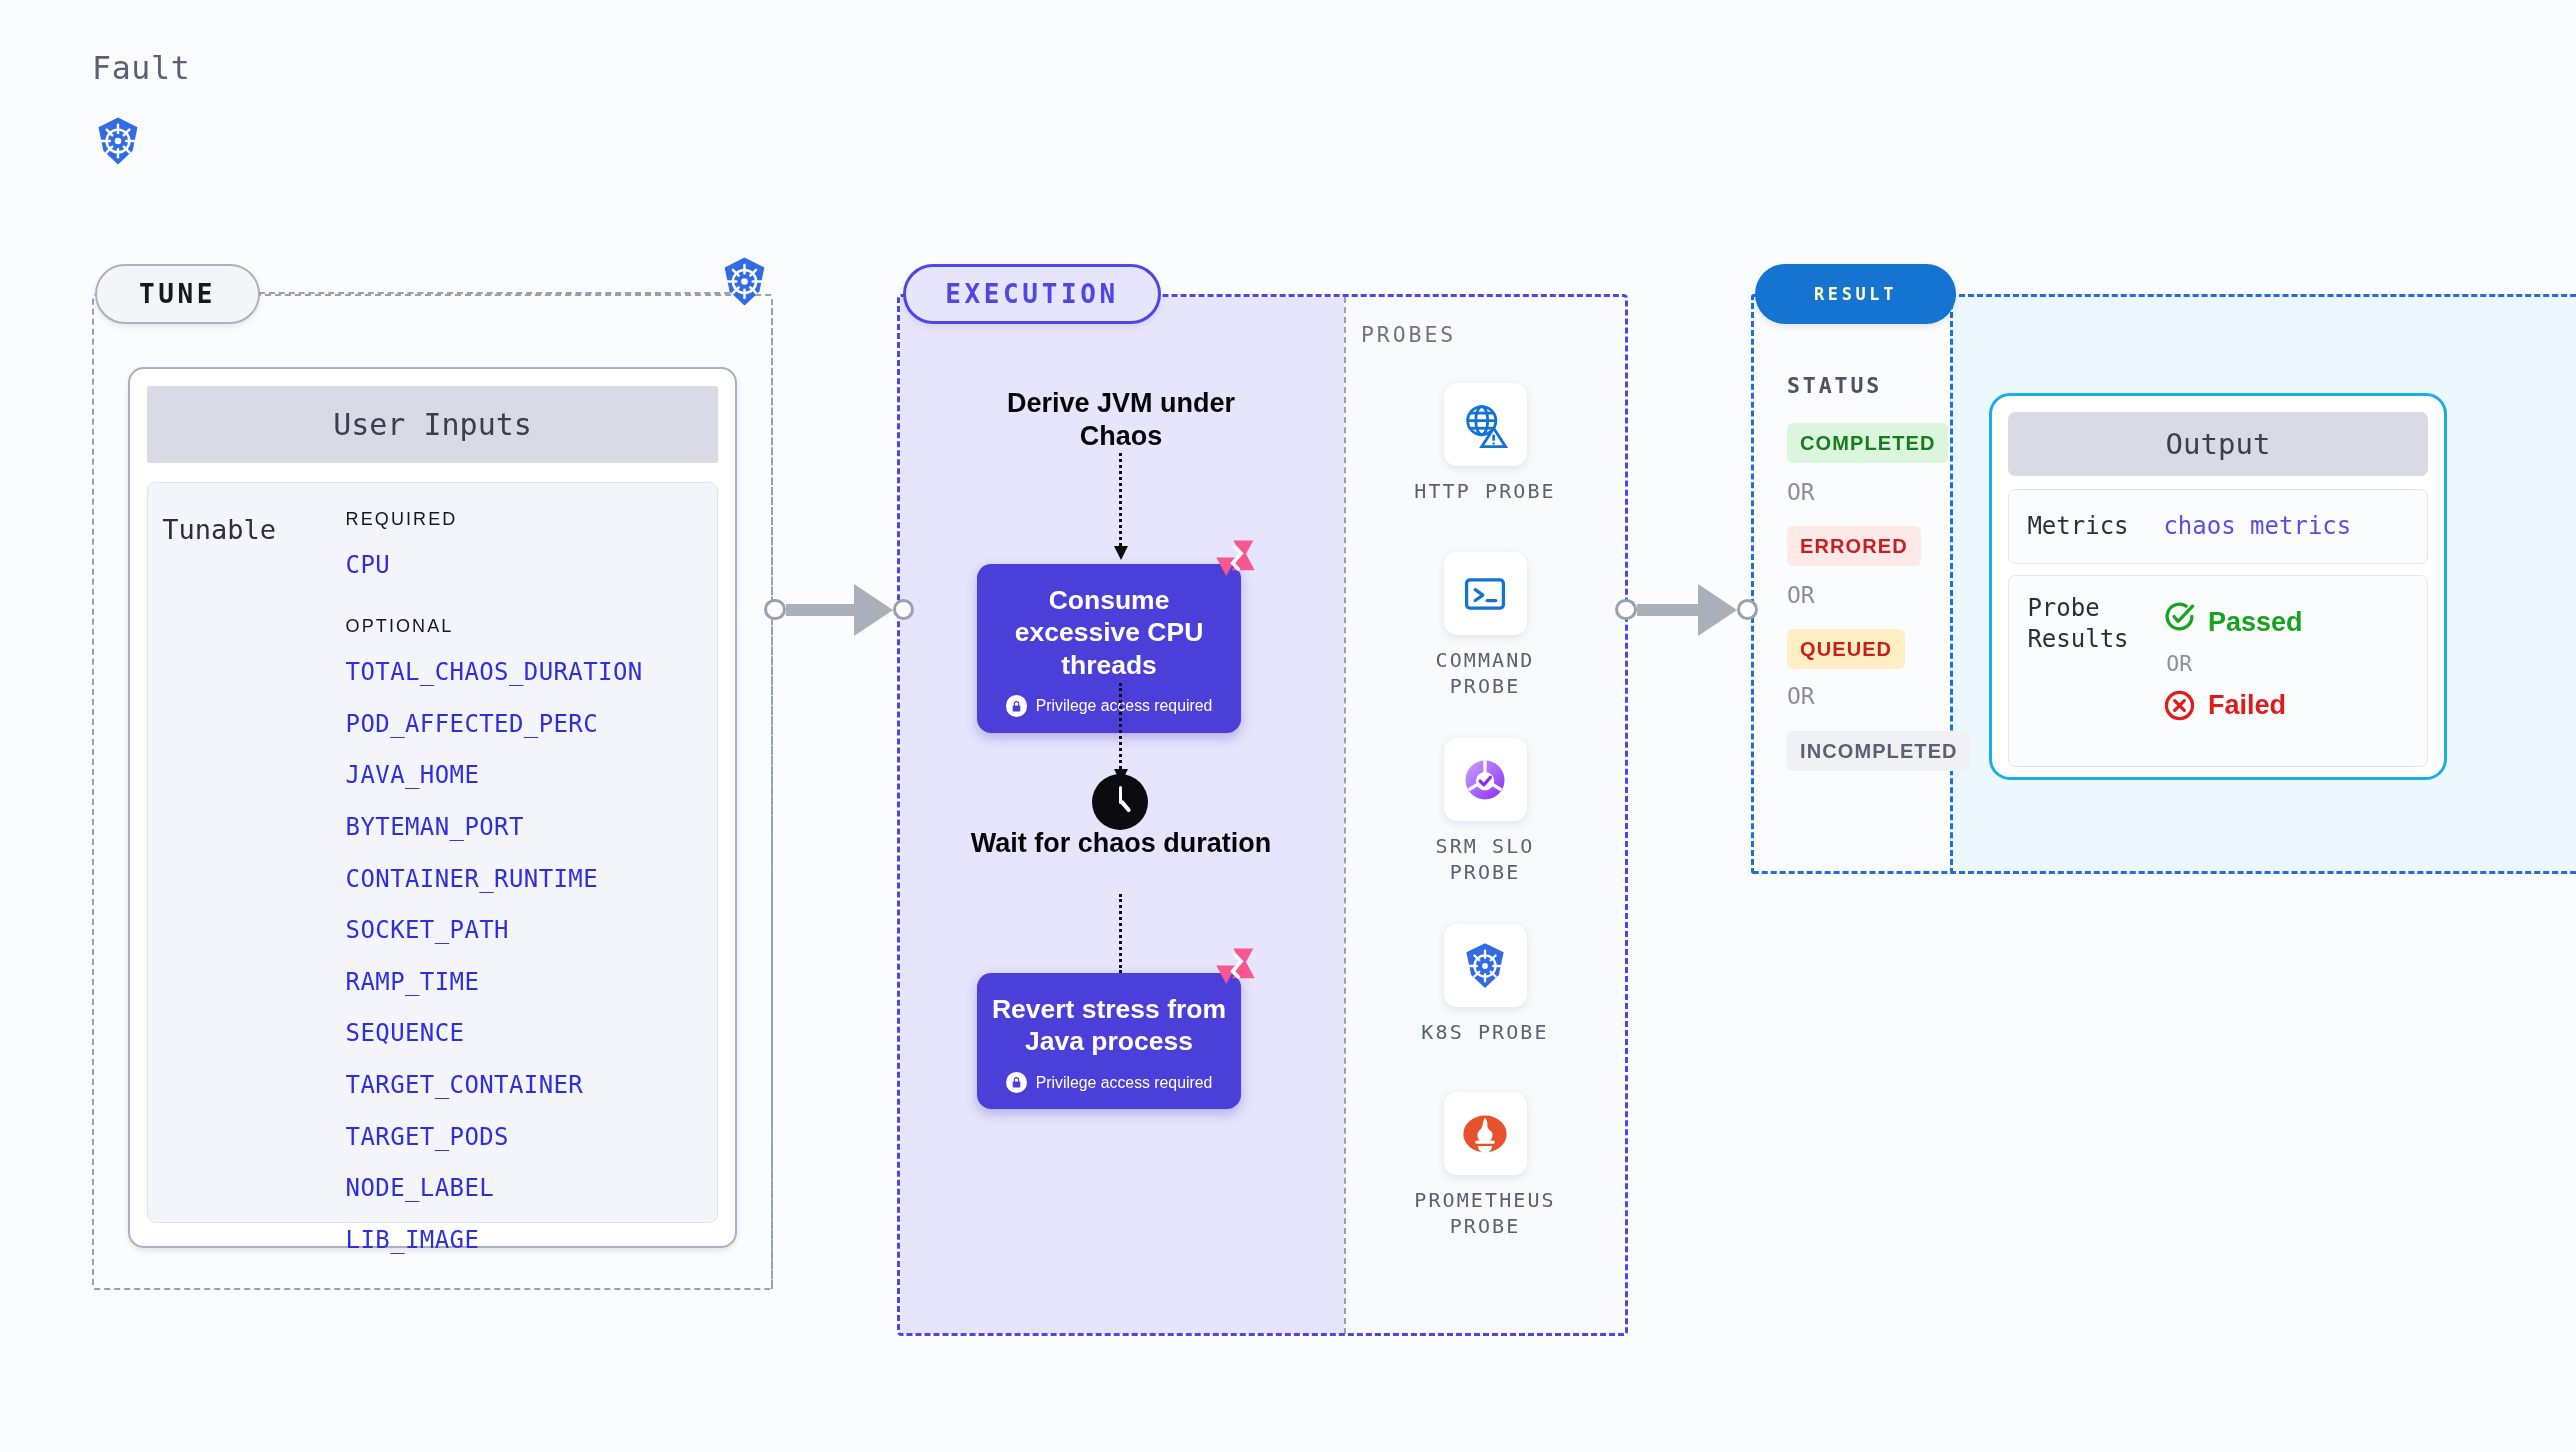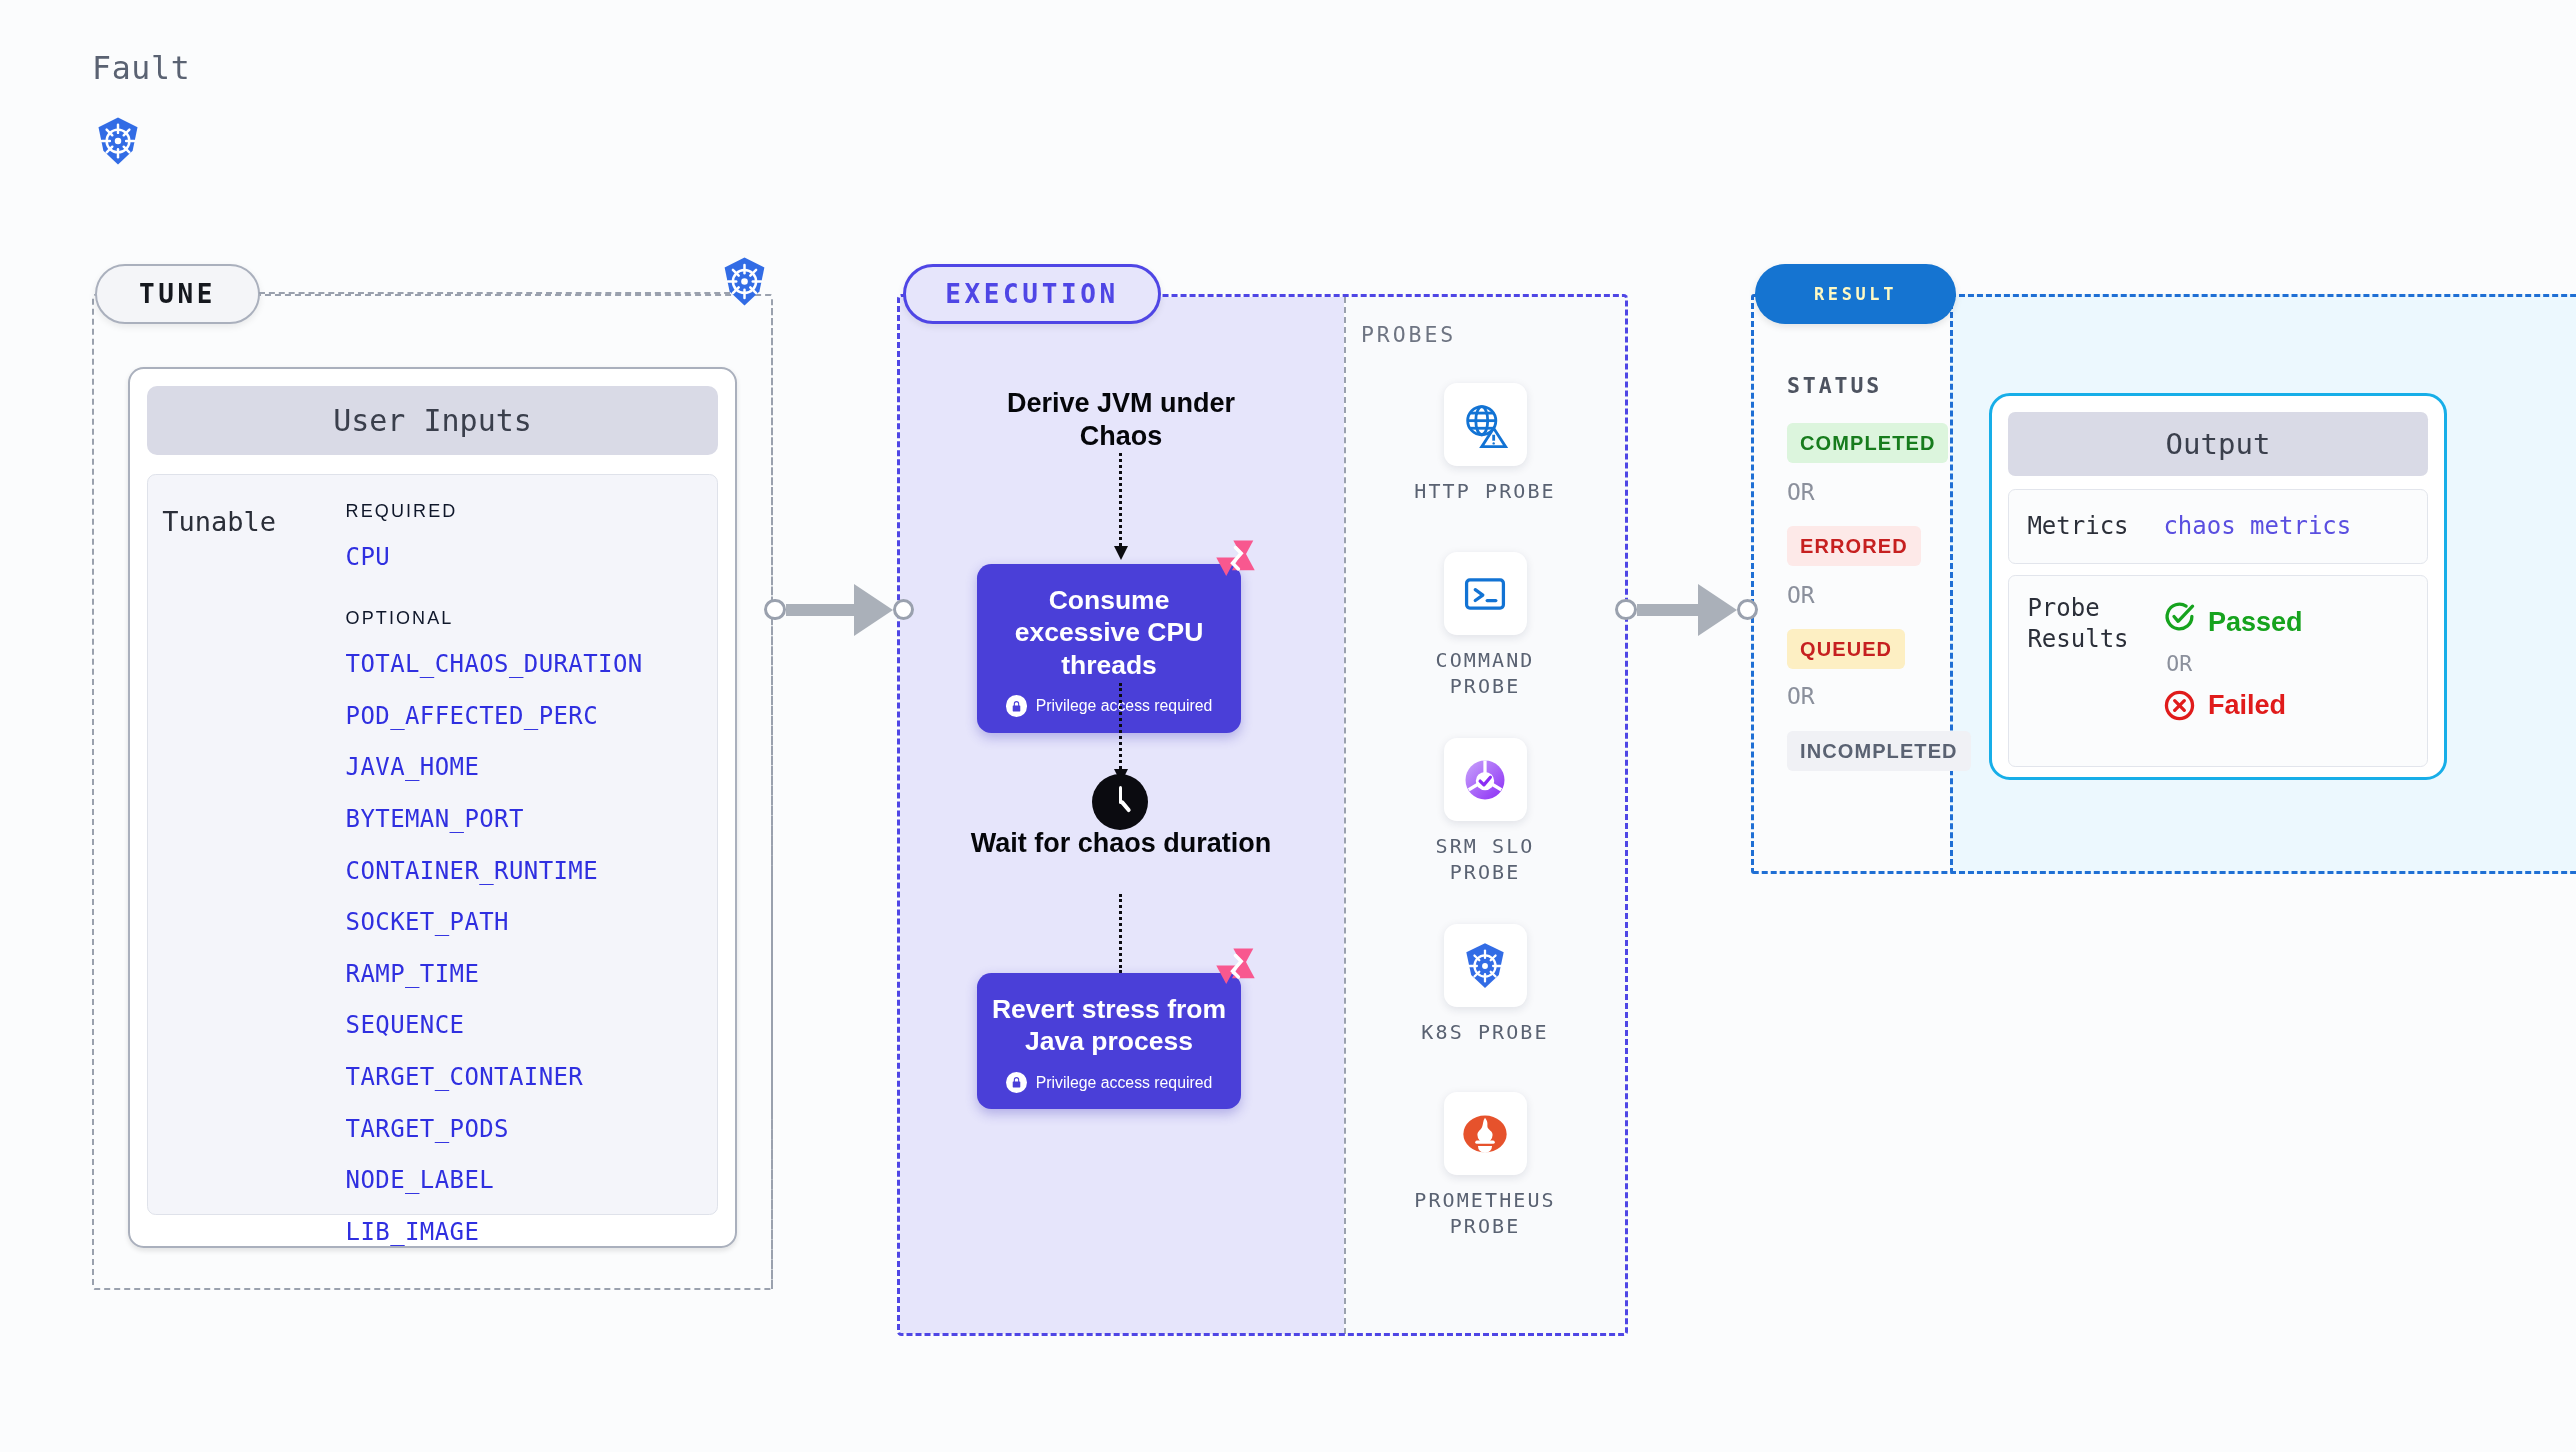--- a/index.html
+++ b/index.html
@@ -85,21 +85,21 @@
   }
 
   
   .ui-card{
     position:absolute; left:128px; top:367px; width:609px; height:881px;
     background:#ffffff; border:2.1px solid #aab0bd; border-radius:15.8px;
     box-shadow:0 2.9px 5.7px rgba(0,0,0,.10);
     padding:17px;
   }
   .ui-header{
-    height:69px; background:#d9dae6; border-radius:10px;
+    height:77px; background:#d9dae6; border-radius:2px;
     display:flex; align-items:center; justify-content:center;
     font-family:"DejaVu Sans Mono", monospace; font-size:30px; color:#3a3f4c;
     margin-bottom:18.6px;
   }
   .ui-body{
     height:741px; background:#f4f5fa; border:1.4px solid #dfe2ea; border-radius:8.6px;
     display:flex; padding:26px 7.2px 7.2px 14.3px;
   }
   .tunable-label{
     font-family:"DejaVu Sans Mono", monospace; font-size:27px; color:#2b2f39;

